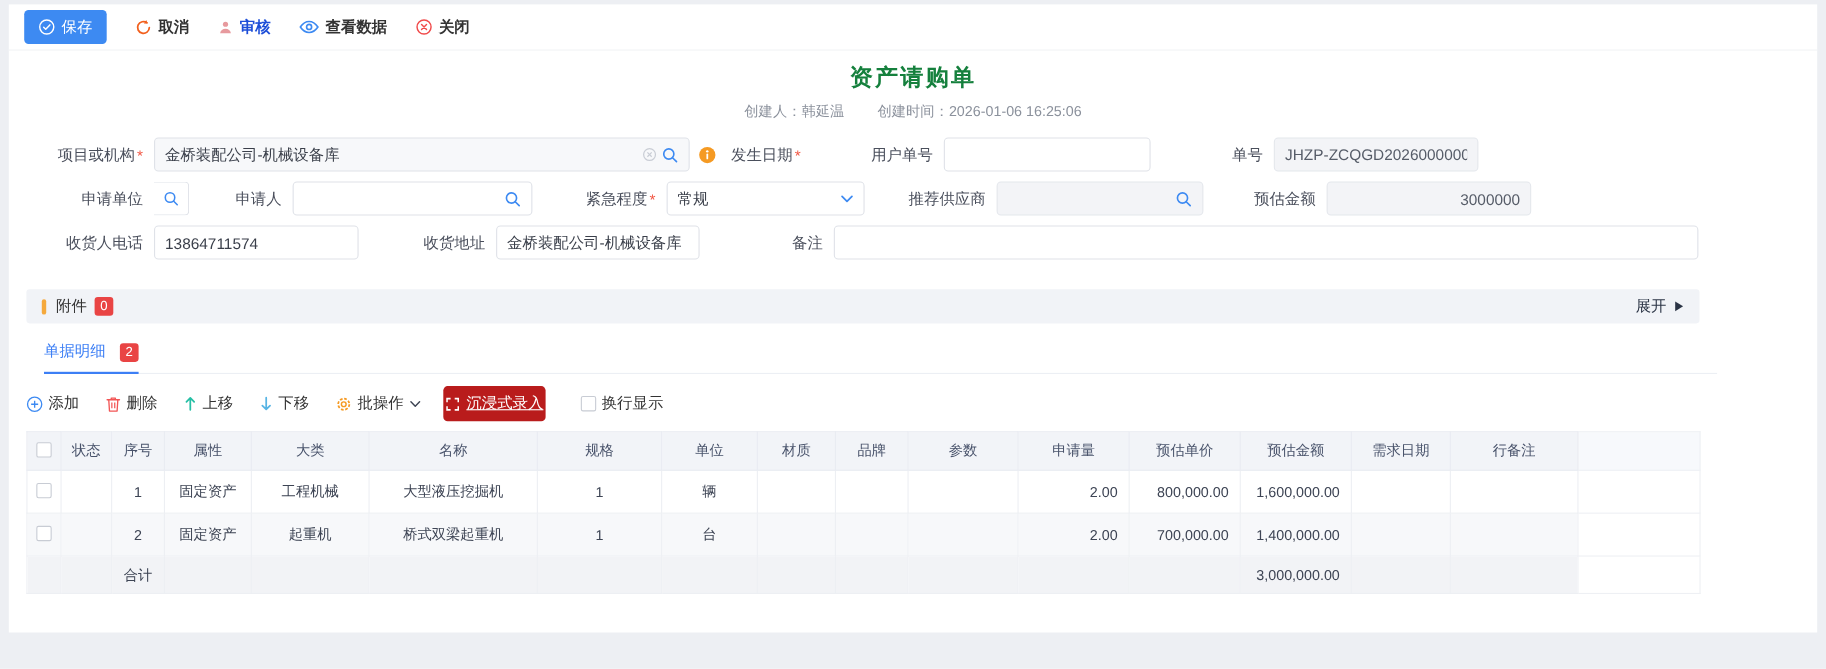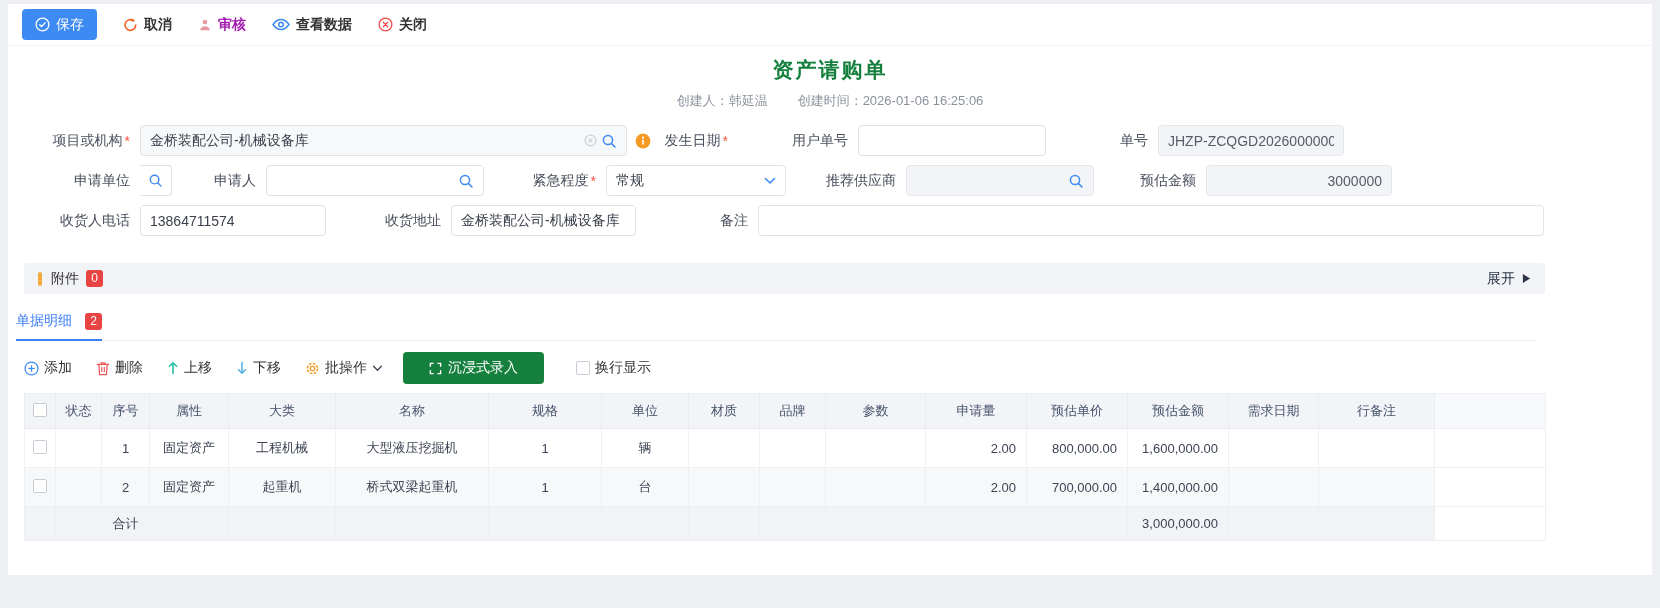--- a/index.html
+++ b/index.html
@@ -6,21 +6,21 @@
   html,body { width:1660px; height:608px; overflow:hidden; }
   body { background:#edeff3; font-family:"Liberation Sans","DejaVu Sans",sans-serif; }
   .card { margin:4px 8px 0; background:#fff; height:571px; position:relative; }
 
   
   .topbar { display:flex; align-items:center; height:42px; padding-left:14px; gap:26px;
             border-bottom:1px solid #f2f3f6; }
   .btn-save { display:inline-flex; align-items:center; gap:6px; background:#3d8af2; color:#fff;
               height:31px; padding:0 13px; border-radius:4px; font-size:14px; cursor:pointer; }
   .tb-item { display:inline-flex; align-items:center; gap:6px; font-size:14px; color:#333; cursor:pointer;font-weight:bold; }
-  .tb-item.disabled { color:#a21caf; cursor:default;align-items:center; }
+  .tb-item.disabled { color:#1d4ed8; cursor:default;align-items:center; }
   .icon { display:inline-flex; align-items:center; justify-content:center; }
 
   
   .doc-title { text-align:center; font-size:21px; font-weight:bold; color:#15803d;
                margin-top:10px; letter-spacing:2px; }
   .doc-sub { display:flex; justify-content:center; gap:30px; margin-top:8px;
              font-size:13px; color:#8b919c; }
 
   
   .form { margin-top:15px; }
@@ -47,31 +47,31 @@
   .attach-bar { margin:27px 0 0 16px; width:1521px; height:31px; background:#f1f3f7;
                 border-radius:3px; display:flex; align-items:center; padding:0 14px; }
   .attach-marker { width:4px; height:14px; background:#f5a93c; border-radius:2px; }
   .attach-label { font-size:14px; color:#333; margin-left:9px; }
   .badge { background:#e94444; color:#fff; font-size:12px; min-width:17px; height:17px;
            line-height:17px; text-align:center; border-radius:3px; padding:0 4px; margin-left:7px; }
   .attach-spacer { flex:1; }
   .expand { display:inline-flex; align-items:center; gap:7px; font-size:14px; color:#2b3445; cursor:pointer; }
 
   
-  .tabs { margin:17px 0 0 8px; width:1521px; border-bottom:1px solid #eceff4; }
+  .tabs { margin:17px 0 0 32px; width:1521px; border-bottom:1px solid #eceff4; }
   .tab { display:inline-flex; align-items:center; gap:6px; padding-bottom:9px;
          border-bottom:2px solid #3d7ff5; color:#3d7ff5; font-size:14px; cursor:pointer;
          margin-bottom:-1px; }
 
   
   .gtoolbar { margin:11px 0 9px 16px; display:flex; align-items:center; gap:24px; }
   .gt-item { display:inline-flex; align-items:center; gap:5px; font-size:14px; color:#333; cursor:pointer; }
-  .btn-immersive { display:inline-flex; align-items:center; gap:6px; background:#15803d; color:#fff;
-                   height:32px; padding:0 26px; border-radius:4px; font-size:14px; cursor:pointer;
-                   margin-left:-4px; }
+  .btn-immersive { display:inline-flex; align-items:center; gap:6px; background:#b91c1c; color:#fff;
+                   height:32px; padding:0 2px; border-radius:4px; font-size:14px; cursor:pointer;
+                   margin-left:-4px;text-decoration:underline; }
   .chk { width:14px; height:14px; border:1px solid #c8ccd4; border-radius:2px; background:#fff;
          display:inline-block; cursor:pointer; flex:none; }
 
   
   table.grid { border-collapse:collapse; table-layout:fixed; width:1521px; margin-left:16px;
                font-size:13px; }
   .grid th { background:#f2f4f8; color:#49536b; font-weight:normal; height:35px;
              border:1px solid #e9ecf2; text-align:center; }
   .grid th.filler, .grid td.filler { background:#f7f9fc; border-color:#eef0f4; }
   .grid td { height:39px; border:1px solid #edeff3; color:#3d4454; text-align:center;

